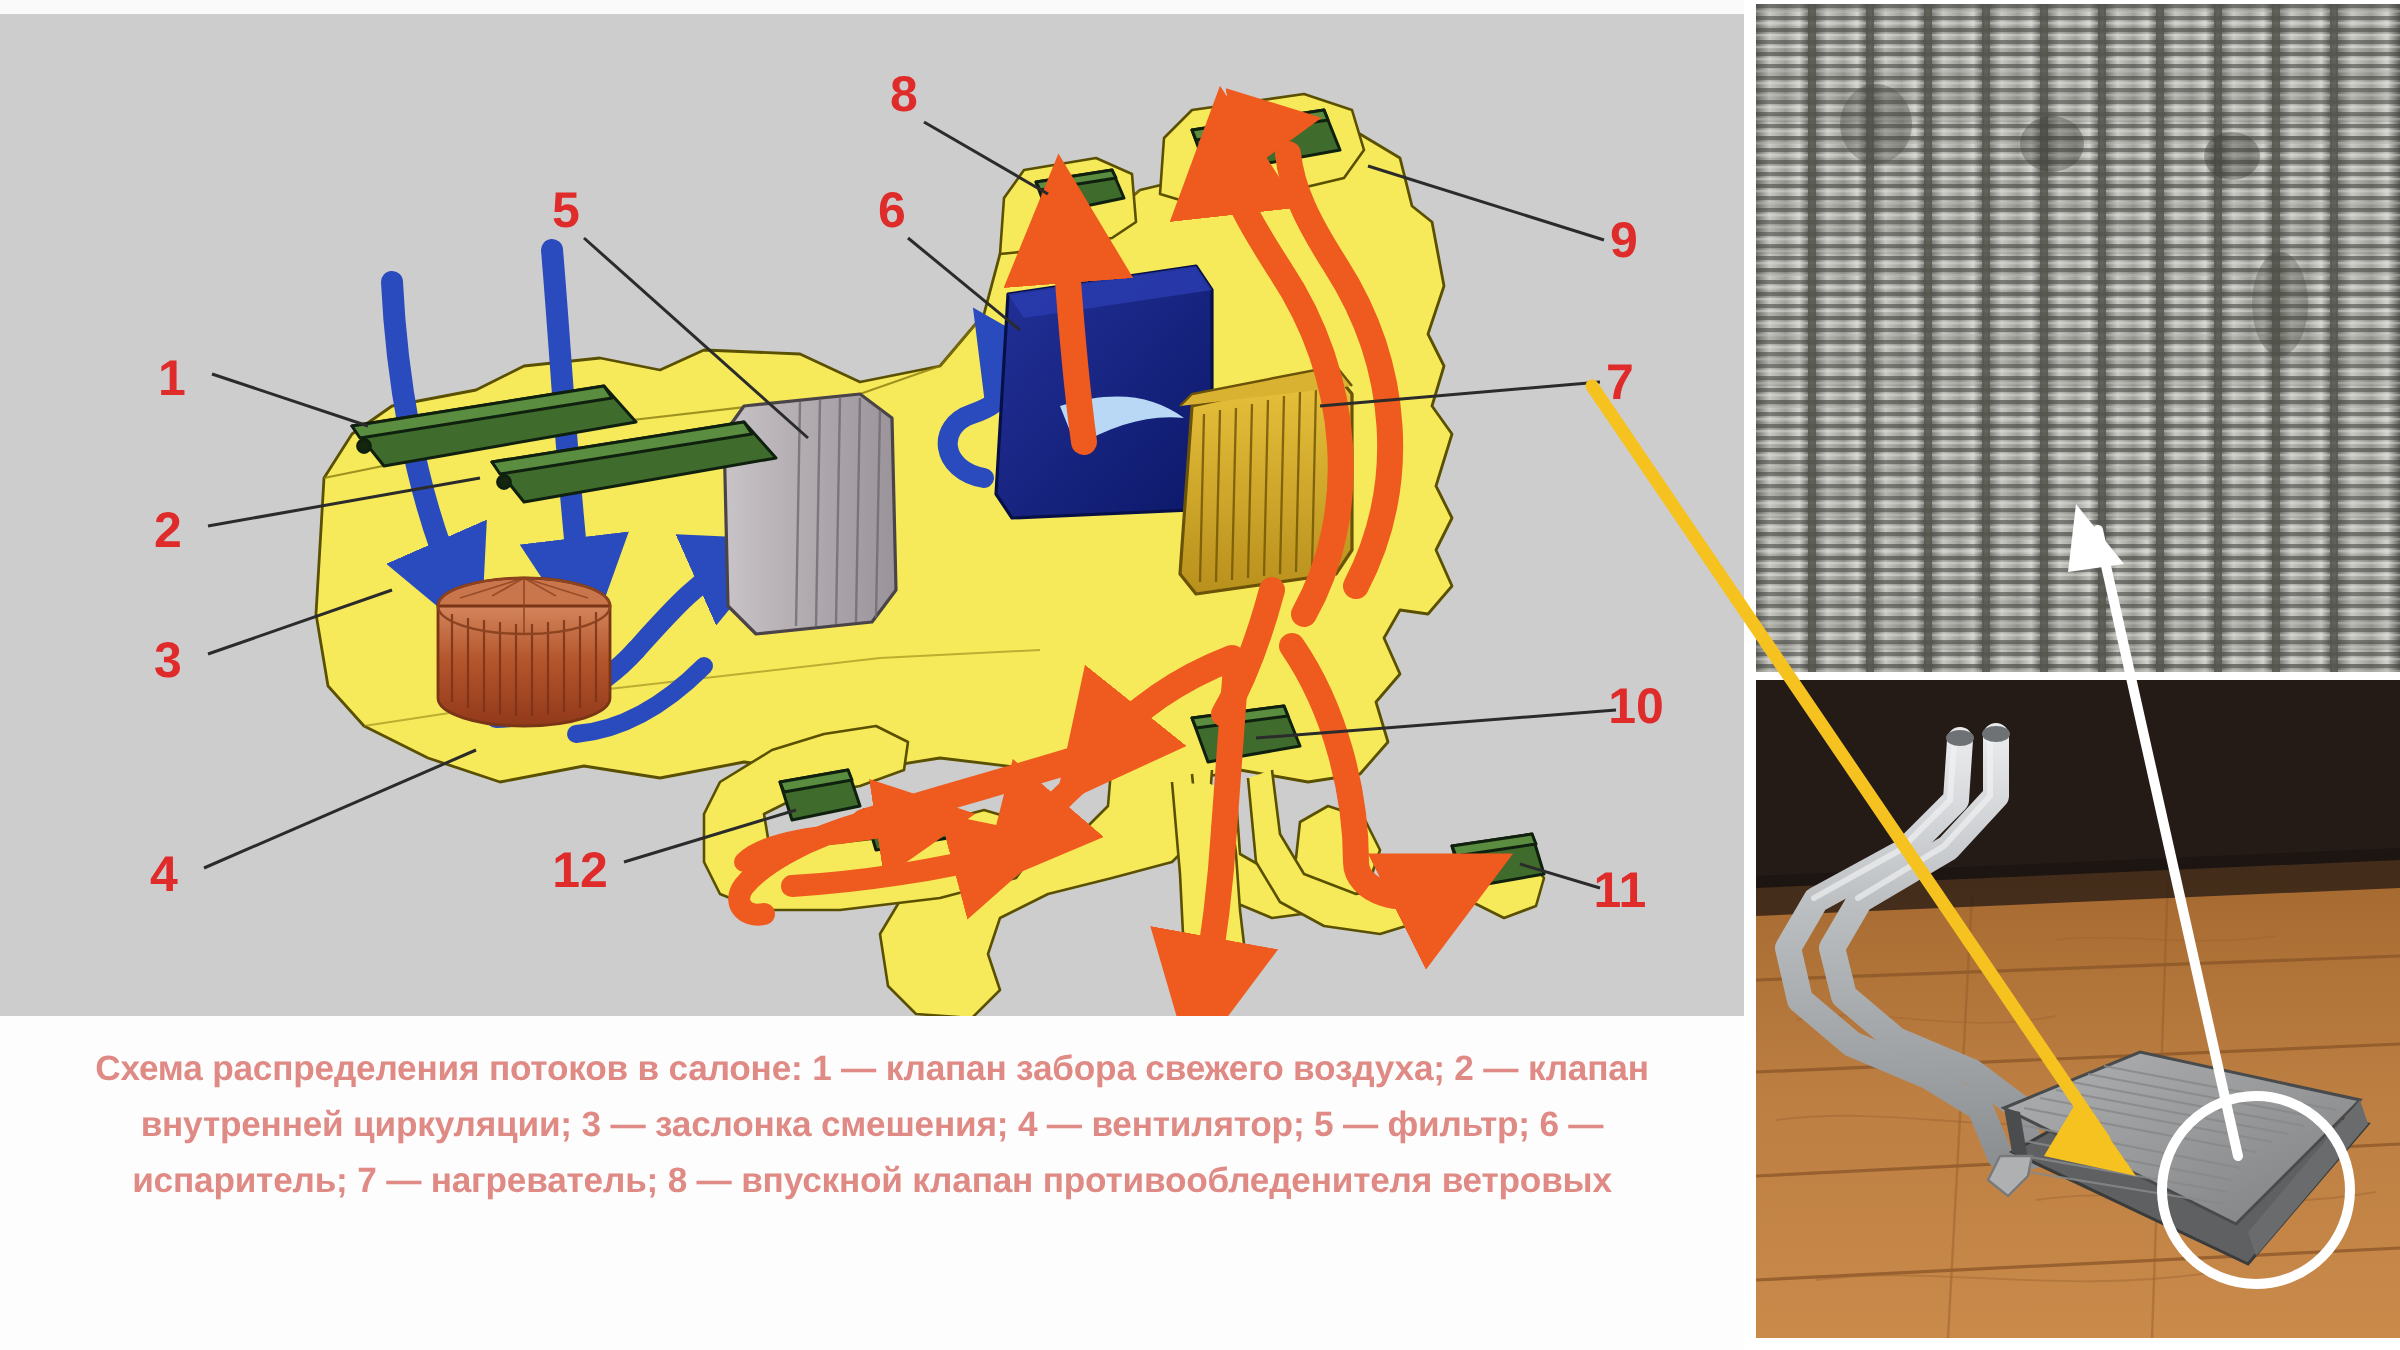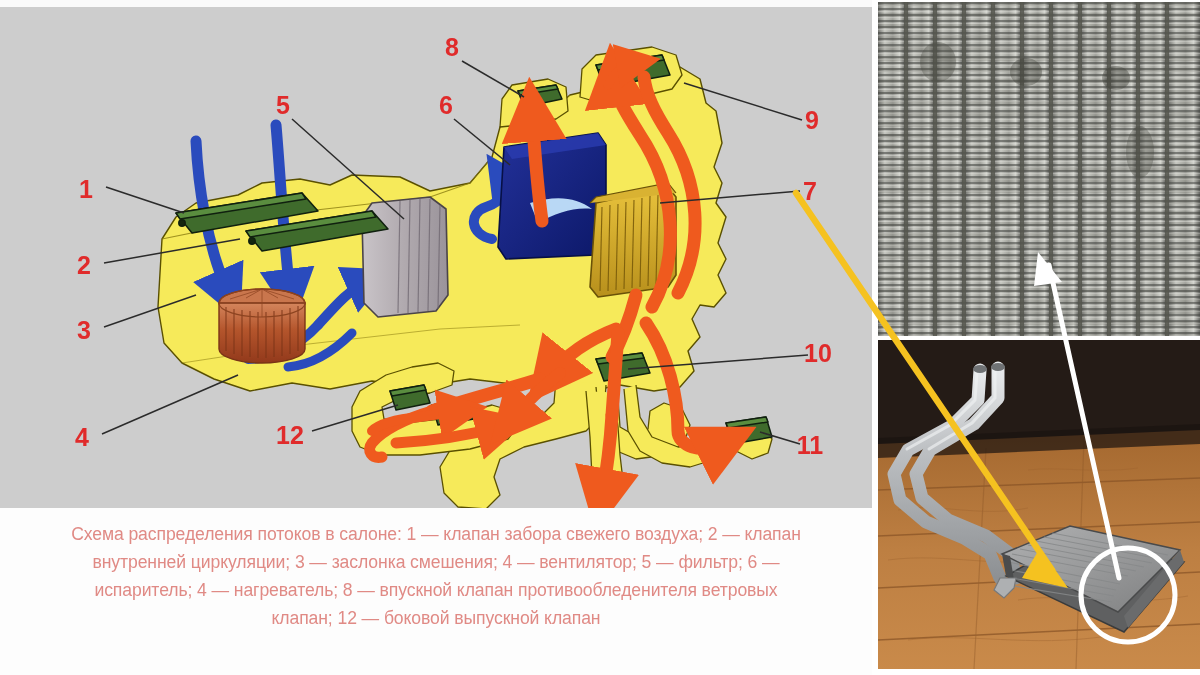--- a/index.html
+++ b/index.html
@@ -19,20 +19,21 @@
 
   .caption-panel{position:absolute;left:0;top:508px;width:872px;height:167px;background:#fdfdfd;}
   .caption-text{
     position:absolute;left:8px;top:12px;width:856px;
     text-align:center;
     color:#e08a85;
     font-size:17.6px;
     line-height:28px;
     font-family:"Liberation Sans","DejaVu Sans",sans-serif;
     letter-spacing:-0.1px;
+    font-weight:bold;
   }
 
   
   .right-col{position:absolute;left:872px;top:0;width:328px;height:675px;background:#ffffff;}
   .photo{position:absolute;overflow:hidden;background:#555;}
   .photo-fins{left:6px;top:2px;width:322px;height:334px;}
   .photo-core{left:6px;top:340px;width:322px;height:329px;}
   .photo-svg{position:absolute;left:0;top:0;width:100%;height:100%;}
 
   
@@ -269,22 +270,21 @@
             <line x1="312" y1="424" x2="398" y2="398" stroke="#2b2b2b" stroke-width="1.5"></line>
             <text x="290" y="430" class="lbl" text-anchor="middle" dominant-baseline="middle" fill="#e02b2b">12</text>
           </g>
       </svg>
     </div>
 
     <div class="caption-panel">
       <div class="caption-text">
         <div>Схема распределения потоков в салоне: 1 — клапан забора свежего воздуха; 2 — клапан</div>
         <div>внутренней циркуляции; 3 — заслонка смешения; 4 — вентилятор; 5 — фильтр; 6 —</div>
-        <div>испаритель; 4 — нагреватель; 8 — впускной клапан противообледенителя ветровых</div>
-        <div>клапан; 12 — боковой выпускной клапан</div>
+        <div>испаритель; 7 — нагреватель; 8 — впускной клапан противообледенителя ветровых</div>
       </div>
     </div>
   </div>
 
   <div class="right-col">
 
     <div class="photo photo-fins">
       <svg class="photo-svg" viewBox="0 0 322 334" preserveAspectRatio="none">
         <defs>
           <linearGradient id="finCol" x1="0" y1="0" x2="1" y2="0">

